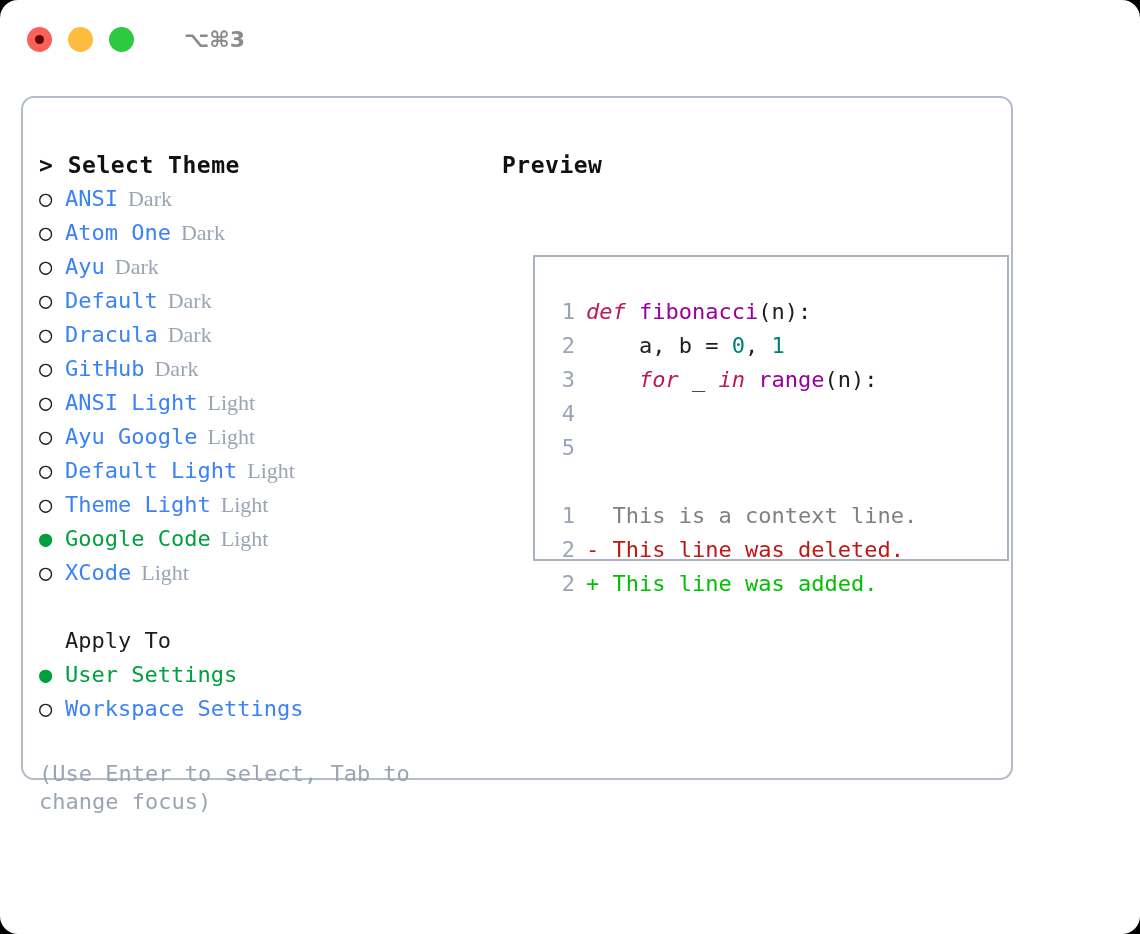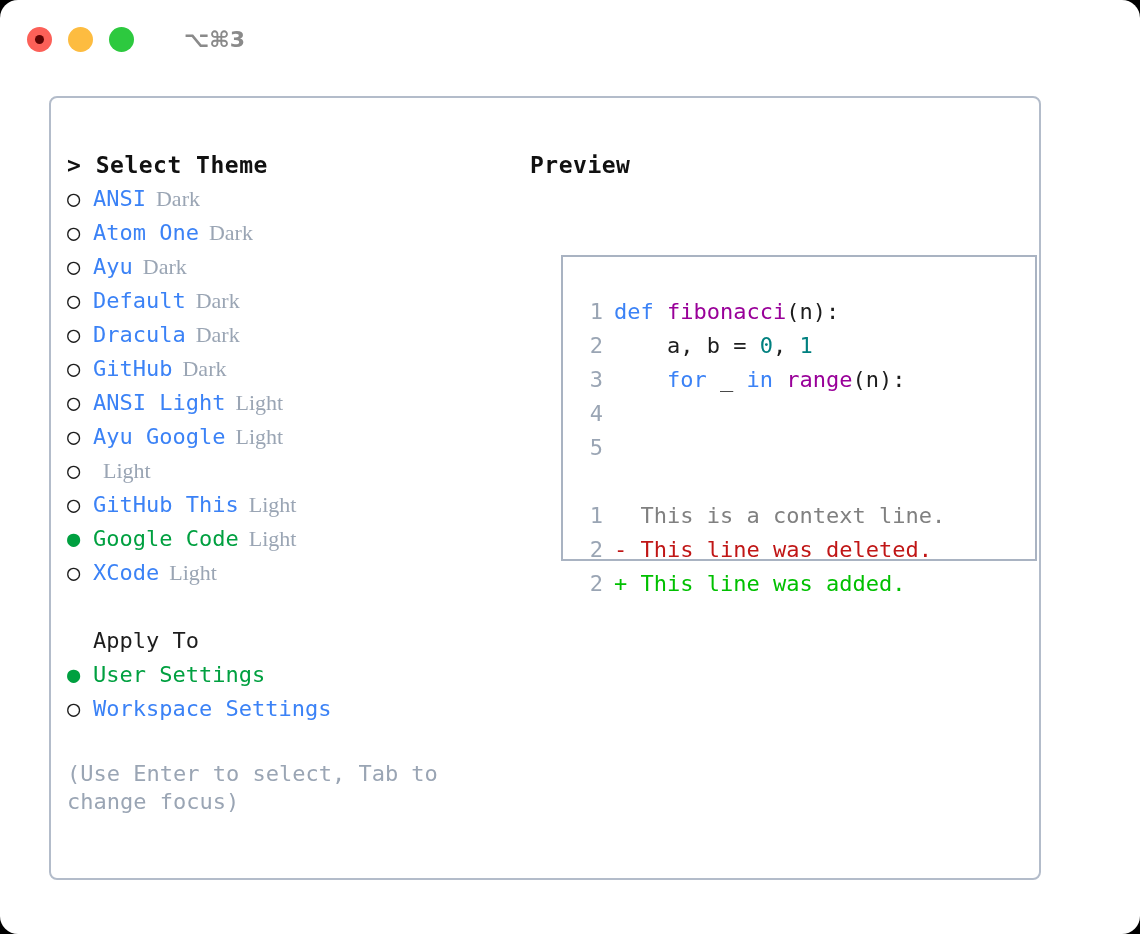--- a/index.html
+++ b/index.html
@@ -62,25 +62,24 @@
     letter-spacing: 0px;
     font-family: "DejaVu Sans", "Liberation Sans", sans-serif;
   }
 
   
   #panel {
     position: absolute;
     left: 21px;
     top: 96px;
     width: 992px;
-    height: 784px;
+    height: 684px;
     border: 2px solid #b3bcca;
-    border-radius: 8px;
+    border-radius: 13px;
     background: #ffffff;
-    margin-left: 28px;
   }
 
   
   #left-col {
     position: absolute;
     left: 16px;
     top: 50px;
     width: 460px;
   }
 
@@ -178,21 +177,21 @@
     width: 24px;
     flex: 0 0 24px;
     text-align: right;
     color: #9aa5b4;
     margin-right: 11px;
   }
 
   .src { white-space: pre; }
 
   
-  .t-kw    { color: #3b82f6; }
+  .t-kw    { color: #be185d; font-style: italic; }
   .t-fn    { color: #990099; }
   .t-num   { color: #00807f; }
   .t-plain { color: #1d1d1d; }
   .t-ctx   { color: #808080; }
   .t-del   { color: #c01616; }
   .t-add   { color: #00c000; }
 
   .blank-line { height: 34px; }
 </style>
 </head>
@@ -215,22 +214,22 @@
 
       <div id="theme-list">
           <div class="opt-row"><span class="marker">○</span><span class="opt-label">ANSI</span><span class="opt-tag">Dark</span></div>
           <div class="opt-row"><span class="marker">○</span><span class="opt-label">Atom One</span><span class="opt-tag">Dark</span></div>
           <div class="opt-row"><span class="marker">○</span><span class="opt-label">Ayu</span><span class="opt-tag">Dark</span></div>
           <div class="opt-row"><span class="marker">○</span><span class="opt-label">Default</span><span class="opt-tag">Dark</span></div>
           <div class="opt-row"><span class="marker">○</span><span class="opt-label">Dracula</span><span class="opt-tag">Dark</span></div>
           <div class="opt-row"><span class="marker">○</span><span class="opt-label">GitHub</span><span class="opt-tag">Dark</span></div>
           <div class="opt-row"><span class="marker">○</span><span class="opt-label">ANSI Light</span><span class="opt-tag">Light</span></div>
           <div class="opt-row"><span class="marker">○</span><span class="opt-label">Ayu Google</span><span class="opt-tag">Light</span></div>
-          <div class="opt-row"><span class="marker">○</span><span class="opt-tag">Light</span></div>
-          <div class="opt-row"><span class="marker">○</span><span class="opt-label">GitHub This</span><span class="opt-tag">Light</span></div>
+          <div class="opt-row"><span class="marker">○</span><span class="opt-label">Default Light</span><span class="opt-tag">Light</span></div>
+          <div class="opt-row"><span class="marker">○</span><span class="opt-label">Theme Light</span><span class="opt-tag">Light</span></div>
           <div class="opt-row selected"><span class="marker">●</span><span class="opt-label">Google Code</span><span class="opt-tag">Light</span></div>
           <div class="opt-row"><span class="marker">○</span><span class="opt-label">XCode</span><span class="opt-tag">Light</span></div>
         </div>
 
       <div class="spacer-row"></div>
 
       <div class="group-heading">Apply To</div>
 
       <div id="apply-list">
           <div class="opt-row selected"><span class="marker">●</span><span class="opt-label">User Settings</span></div>

